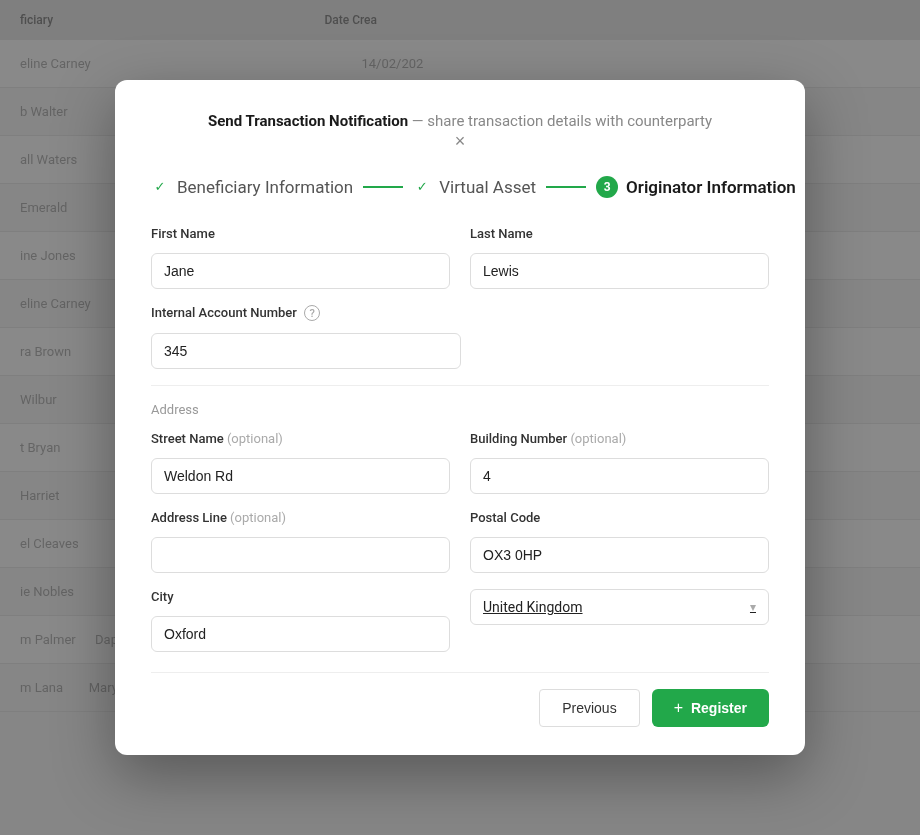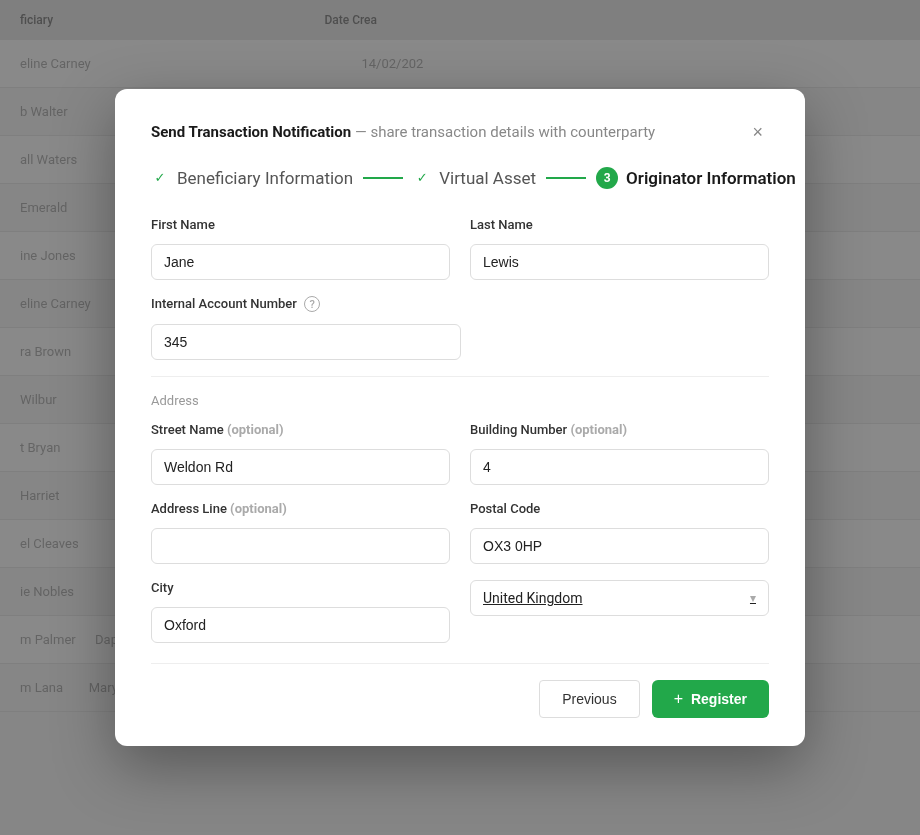--- a/index.html
+++ b/index.html
@@ -30,20 +30,21 @@
       box-shadow: 0 20px 60px rgba(0,0,0,0.35);
       max-height: 780px;
       overflow: hidden;
     }
 
     .modal-header {
       display: flex;
       align-items: center;
       justify-content: space-between;
       margin-bottom: 24px;
+      flex-direction: column;
     }
 
     .modal-title {
       font-size: 15px;
       color: #1a1a1a;
     }
 
     .modal-title strong {
       font-weight: 700;
     }
@@ -142,21 +143,21 @@
     }
 
     label {
       font-size: 13px;
       color: #333;
       font-weight: 500;
     }
 
     label .optional {
       color: #aaa;
-      font-weight: 700;
+      font-weight: 400;
     }
 
     label .help-icon {
       display: inline-flex;
       align-items: center;
       justify-content: center;
       width: 16px;
       height: 16px;
       border: 1px solid #aaa;
       border-radius: 50%;

